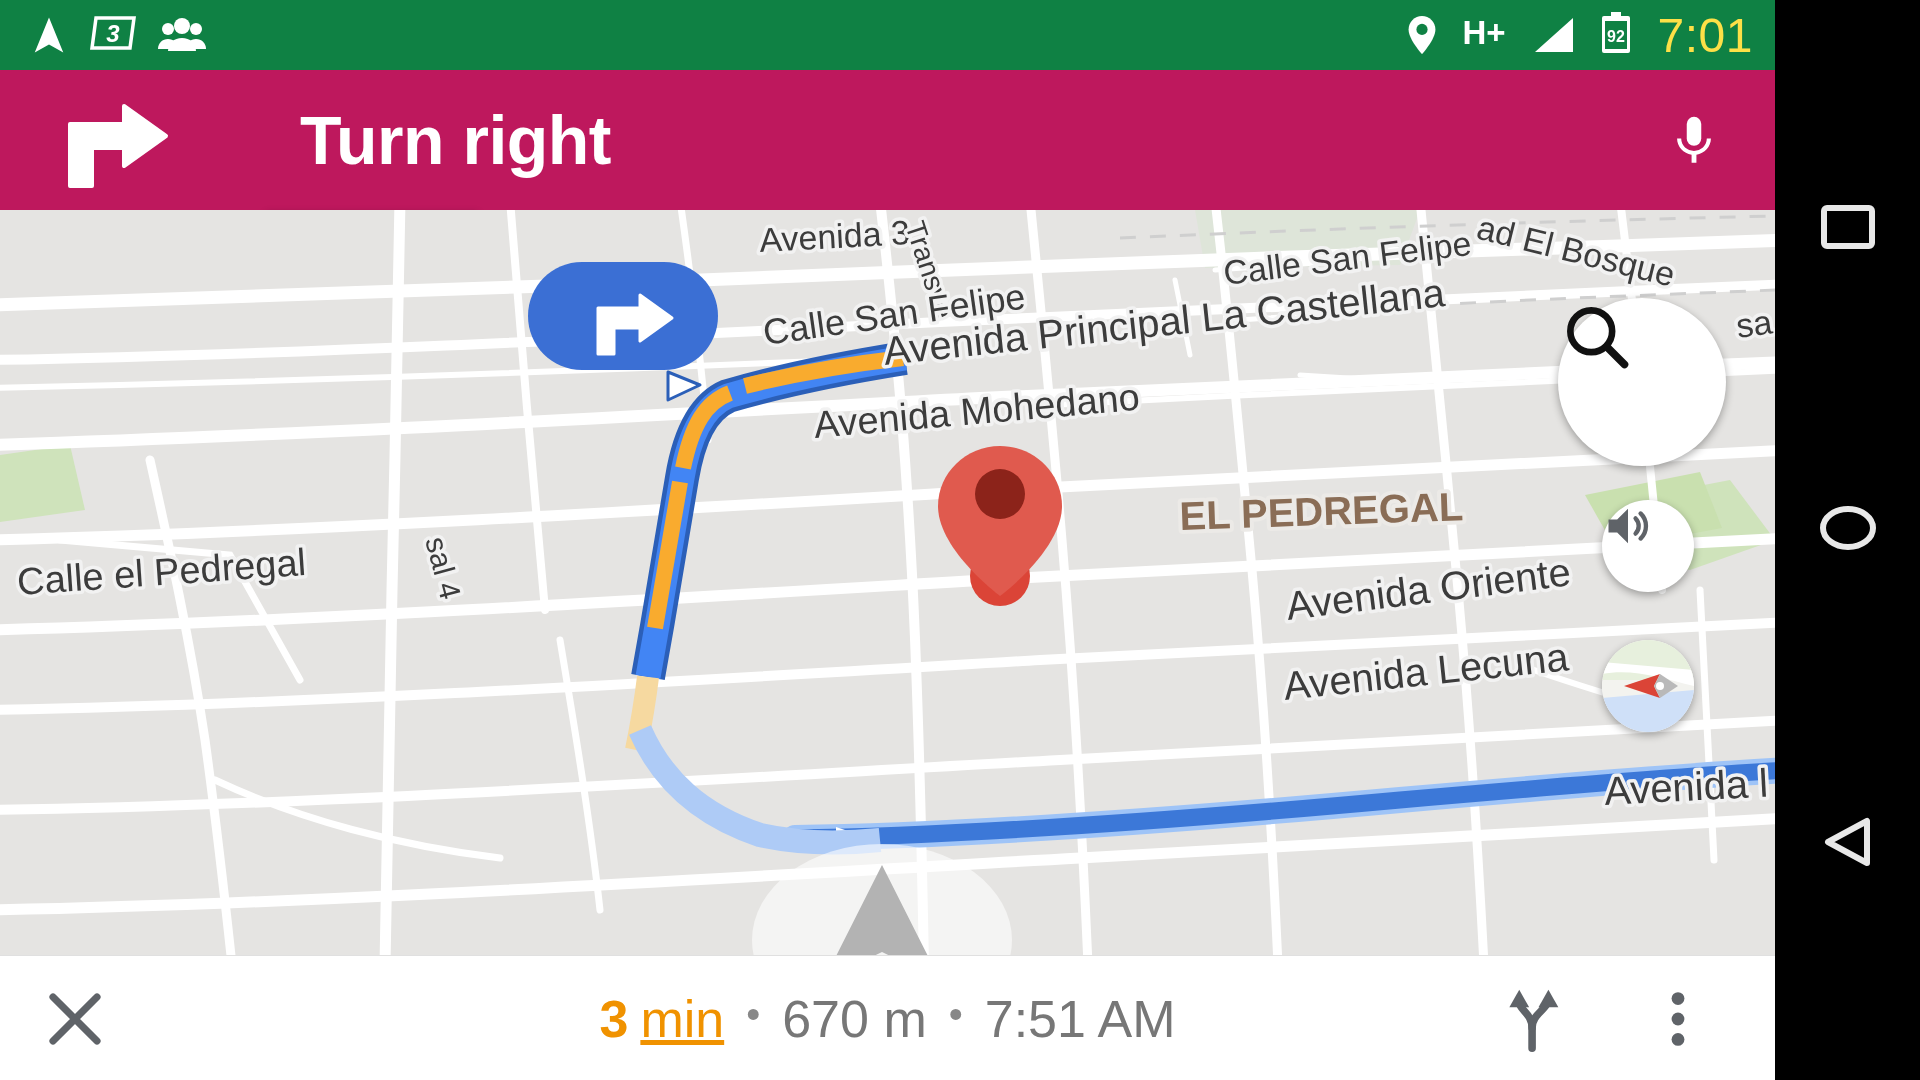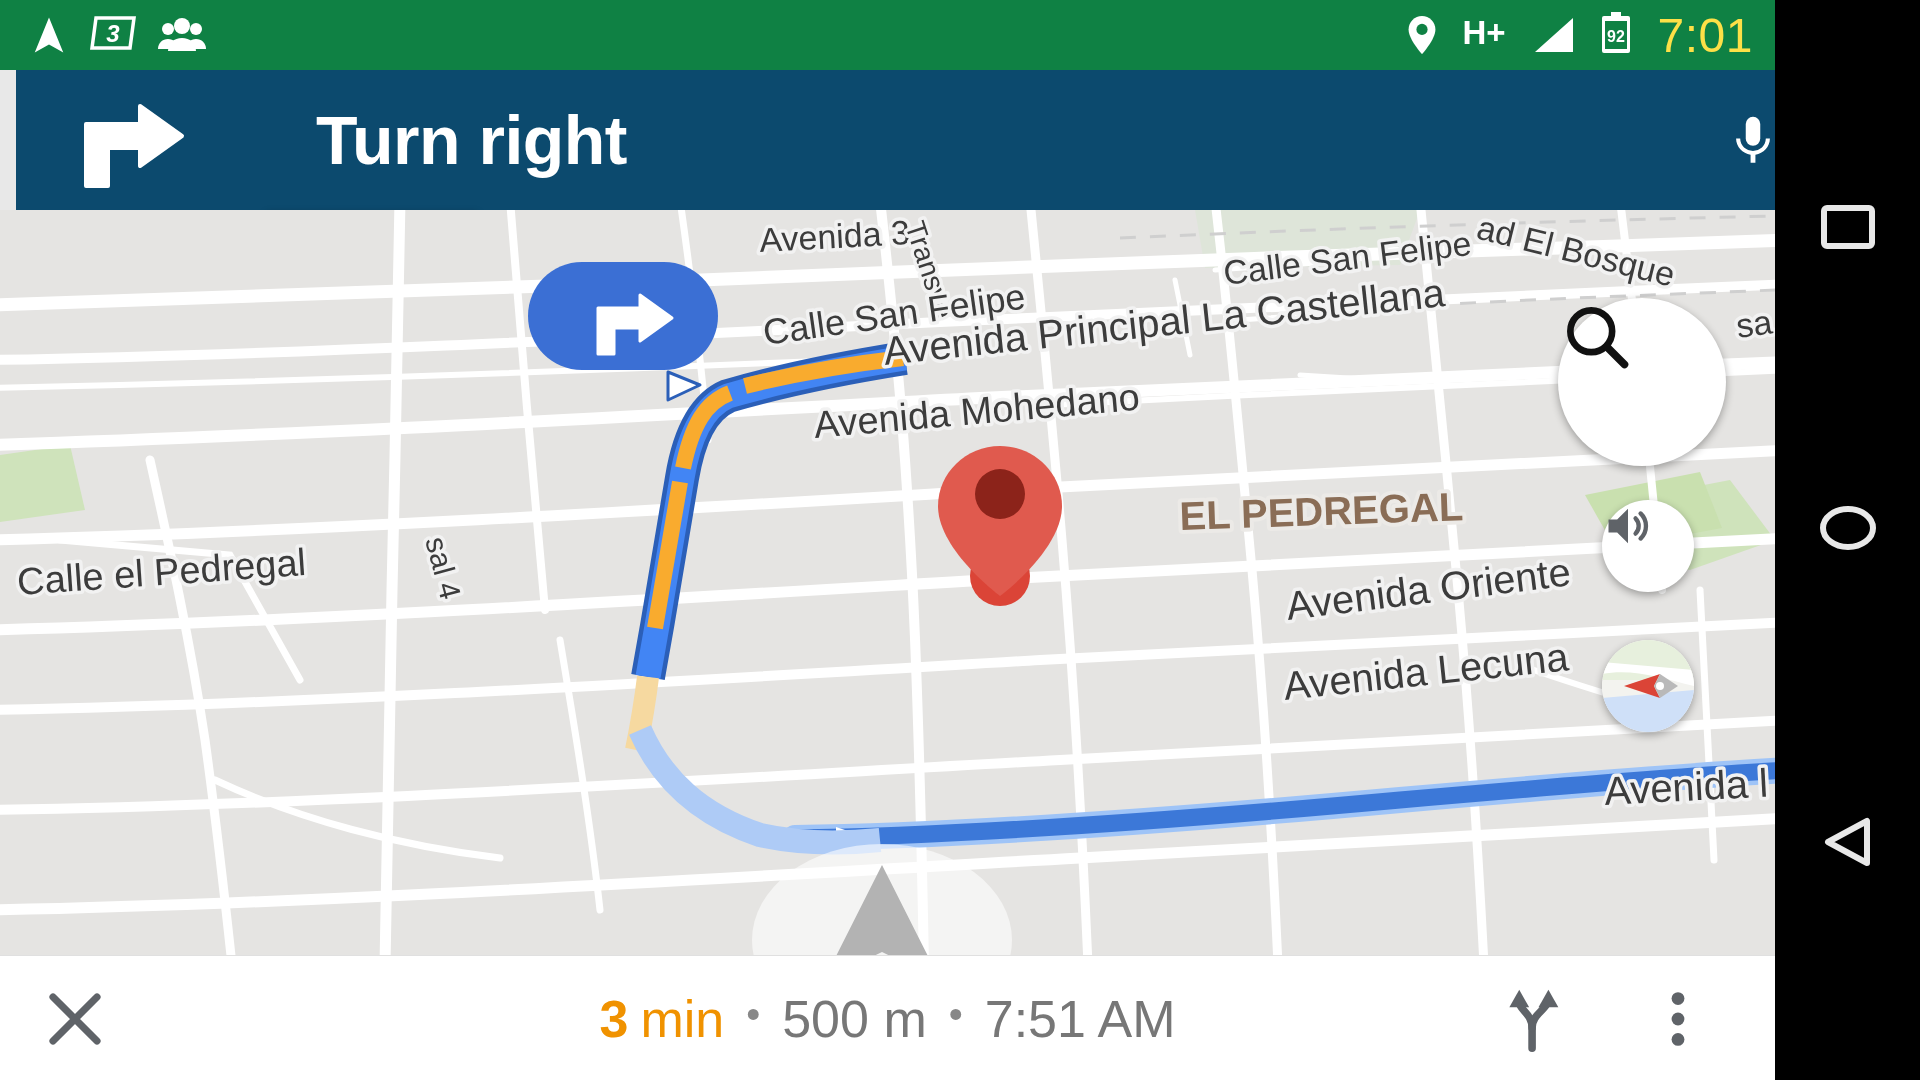--- a/index.html
+++ b/index.html
@@ -11,21 +11,21 @@
 
   
   .statusbar{position:absolute;left:0;top:0;width:1775px;height:70px;background:#0F8144;}
   .sb-left{position:absolute;left:30px;top:0;height:70px;display:flex;align-items:center;gap:22px;}
   .sb-right{position:absolute;right:22px;top:0;height:70px;display:flex;align-items:center;gap:26px;}
   .sb-time{color:#fde047;font-size:48px;font-weight:400;letter-spacing:.5px;}
   .sb-hplus{color:#fff;font-size:33px;font-weight:bold;line-height:1;position:relative;top:-3px;}
   .icon-white{fill:#fff;display:block;}
 
   
-  .navheader{position:absolute;left:16px;top:70px;width:1775px;height:140px;background:#0c4a6e;padding-left:43px;}
+  .navheader{position:absolute;left:0;top:70px;width:1775px;height:140px;background:#be185d;}
   .nav-arrow{position:absolute;left:62px;top:28px;width:110px;height:90px;}
   .nav-title{position:absolute;left:300px;top:0;height:140px;display:flex;align-items:center;
              color:#fff;font-size:68px;font-weight:bold;letter-spacing:-.5px;}
   .mic-btn{position:absolute;right:52px;top:42px;width:58px;height:58px;cursor:pointer;}
 
   .distance-block{position:absolute;left:0;top:210px;width:266px;height:148px;background:#159B51;
                   display:flex;align-items:center;padding-left:36px;box-sizing:border-box;}
   .dist-num{color:#fff;font-size:76px;font-weight:bold;line-height:1;}
   .dist-unit{color:#fff;font-size:38px;font-weight:400;margin-left:12px;position:relative;top:12px;}
 
@@ -45,21 +45,21 @@
   .fab-sound{left:1602px;top:290px;width:92px;height:92px;}
   .fab-compass{left:1602px;top:430px;width:92px;height:92px;overflow:hidden;background:#f6f6f4;}
 
   
   .bottombar{position:absolute;left:0;top:955px;width:1775px;height:125px;background:#fff;
              border-top:1px solid #e0e0e0;}
   .bb-close{position:absolute;left:42px;top:30px;width:66px;height:66px;cursor:pointer;}
   .bb-eta{position:absolute;left:0;top:0;width:1775px;height:125px;
           display:flex;align-items:center;justify-content:center;gap:22px;pointer-events:none;}
   .eta-time{color:#F09200;font-size:52px;font-weight:bold;}
-  .eta-min{color:#F09200;font-size:52px;font-weight:400;margin-left:-10px;}
+  .eta-min{color:#F09200;font-size:52px;font-weight:400;margin-left:-10px;text-decoration:underline;}
   .eta-dot{color:#888;font-size:40px;position:relative;top:-4px;}
   .eta-dist{color:#777;font-size:52px;font-weight:400;}
   .eta-arrive{color:#777;font-size:52px;font-weight:400;}
   .bb-routes{position:absolute;right:205px;top:28px;width:70px;height:70px;cursor:pointer;}
   .bb-more{position:absolute;right:62px;top:28px;width:70px;height:70px;cursor:pointer;}
 
   
   .androidnav{position:absolute;left:1775px;top:0;width:145px;height:1080px;background:#000;}
   .an-btn{position:absolute;left:50%;transform:translateX(-50%);cursor:pointer;}
   .an-recents{top:205px;}
@@ -297,21 +297,21 @@
     <div class="bottombar">
       <span class="bb-close">
         <svg width="66" height="66" viewBox="0 0 24 24">
           <path d="M4 4 L20 20 M20 4 L4 20" stroke="#5f6368" stroke-width="2.6" stroke-linecap="round"></path>
         </svg>
       </span>
       <div class="bb-eta">
         <span class="eta-time">3</span>
         <span class="eta-min">min</span>
         <span class="eta-dot">•</span>
-        <span class="eta-dist">500 m</span>
+        <span class="eta-dist">670 m</span>
         <span class="eta-dot">•</span>
         <span class="eta-arrive">7:51 AM</span>
       </div>
       <span class="bb-routes">
         <svg width="70" height="70" viewBox="0 0 24 24">
           <path d="M11 22 L11 15 C11 11 8 9.5 7 7.5" fill="none" stroke="#5f6368" stroke-width="2.6" stroke-linecap="round"></path>
           <path d="M11 15 C11 11 14.5 9.5 16 7" fill="none" stroke="#5f6368" stroke-width="2.6" stroke-linecap="round"></path>
           <path d="M6.6 2 L10 8 L3.2 8 Z" fill="#5f6368"></path>
           <path d="M16.6 2 L20 8 L13.2 8 Z" fill="#5f6368"></path>
         </svg>

